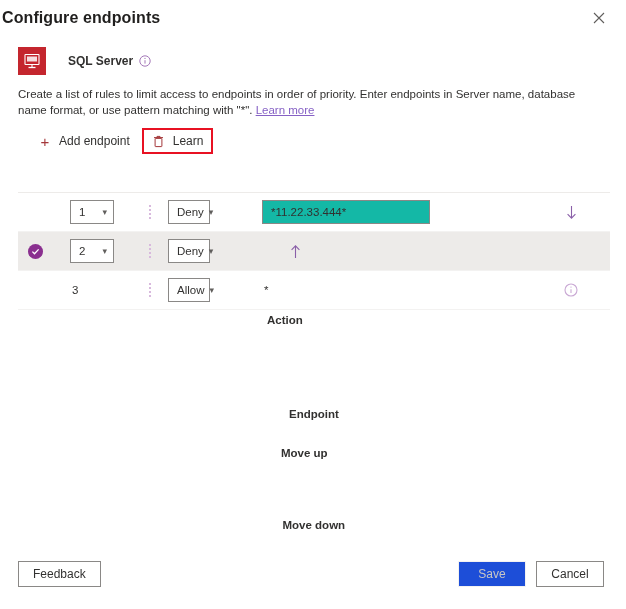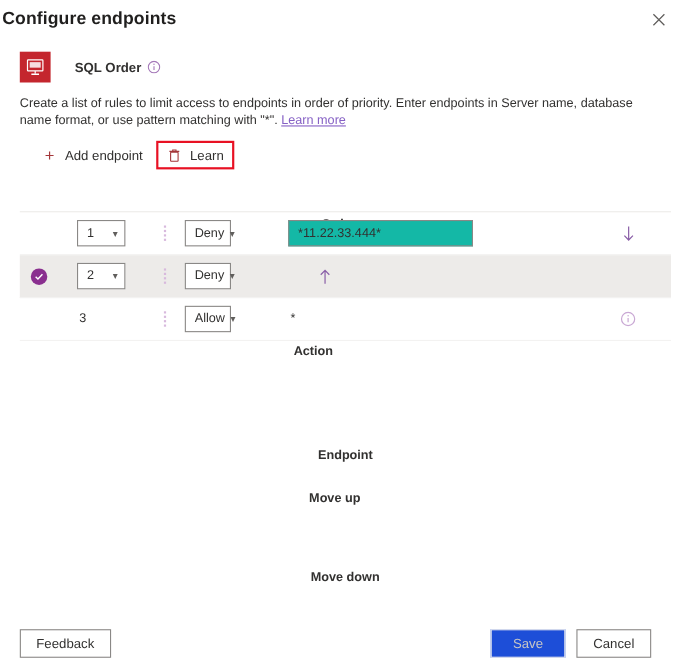--- a/index.html
+++ b/index.html
@@ -239,25 +239,25 @@
     display: inline-flex;
     align-items: center;
     justify-content: center;
     cursor: pointer;
   }
 
   
   .footer {
     position: absolute;
     left: 0;
-    right: 16px;
+    right: 4px;
     bottom: 0;
     height: 48px;
     display: flex;
-    align-items: center;
+    align-items: flex-start;
     padding: 0 18px;
     box-sizing: border-box;
     background: #ffffff;
   }
   .btn {
     height: 26px;
     min-width: 68px;
     padding: 0 14px;
     font-size: 12px;
     font-family: inherit;
@@ -289,21 +289,21 @@
 
 <div class="resource-row">
   <div class="sql-icon">
     <svg width="18" height="18" viewBox="0 0 18 18" aria-hidden="true">
       <rect x="2" y="2.5" width="14" height="10" rx="0.6" fill="none" stroke="#ffffff" stroke-width="1.1"></rect>
       <rect x="4" y="4.5" width="10" height="5" fill="#ffffff" opacity="0.85"></rect>
       <path d="M9 12.5 L9 15" stroke="#ffffff" stroke-width="1.1"></path>
       <path d="M5.5 15.5 L12.5 15.5" stroke="#ffffff" stroke-width="1.3"></path>
     </svg>
   </div>
-  <div class="resource-name">SQL Order</div>
+  <div class="resource-name">SQL Server</div>
   <span class="info-icon-sm">
     <svg width="12" height="12" viewBox="0 0 12 12" aria-hidden="true">
       <circle cx="6" cy="6" r="5.2" fill="none" stroke="#a478b8" stroke-width="1"></circle>
       <path d="M6 5.2 L6 8.6" stroke="#a478b8" stroke-width="1"></path>
       <circle cx="6" cy="3.4" r="0.62" fill="#a478b8"></circle>
     </svg>
   </span>
 </div>
 
 <div class="description">

